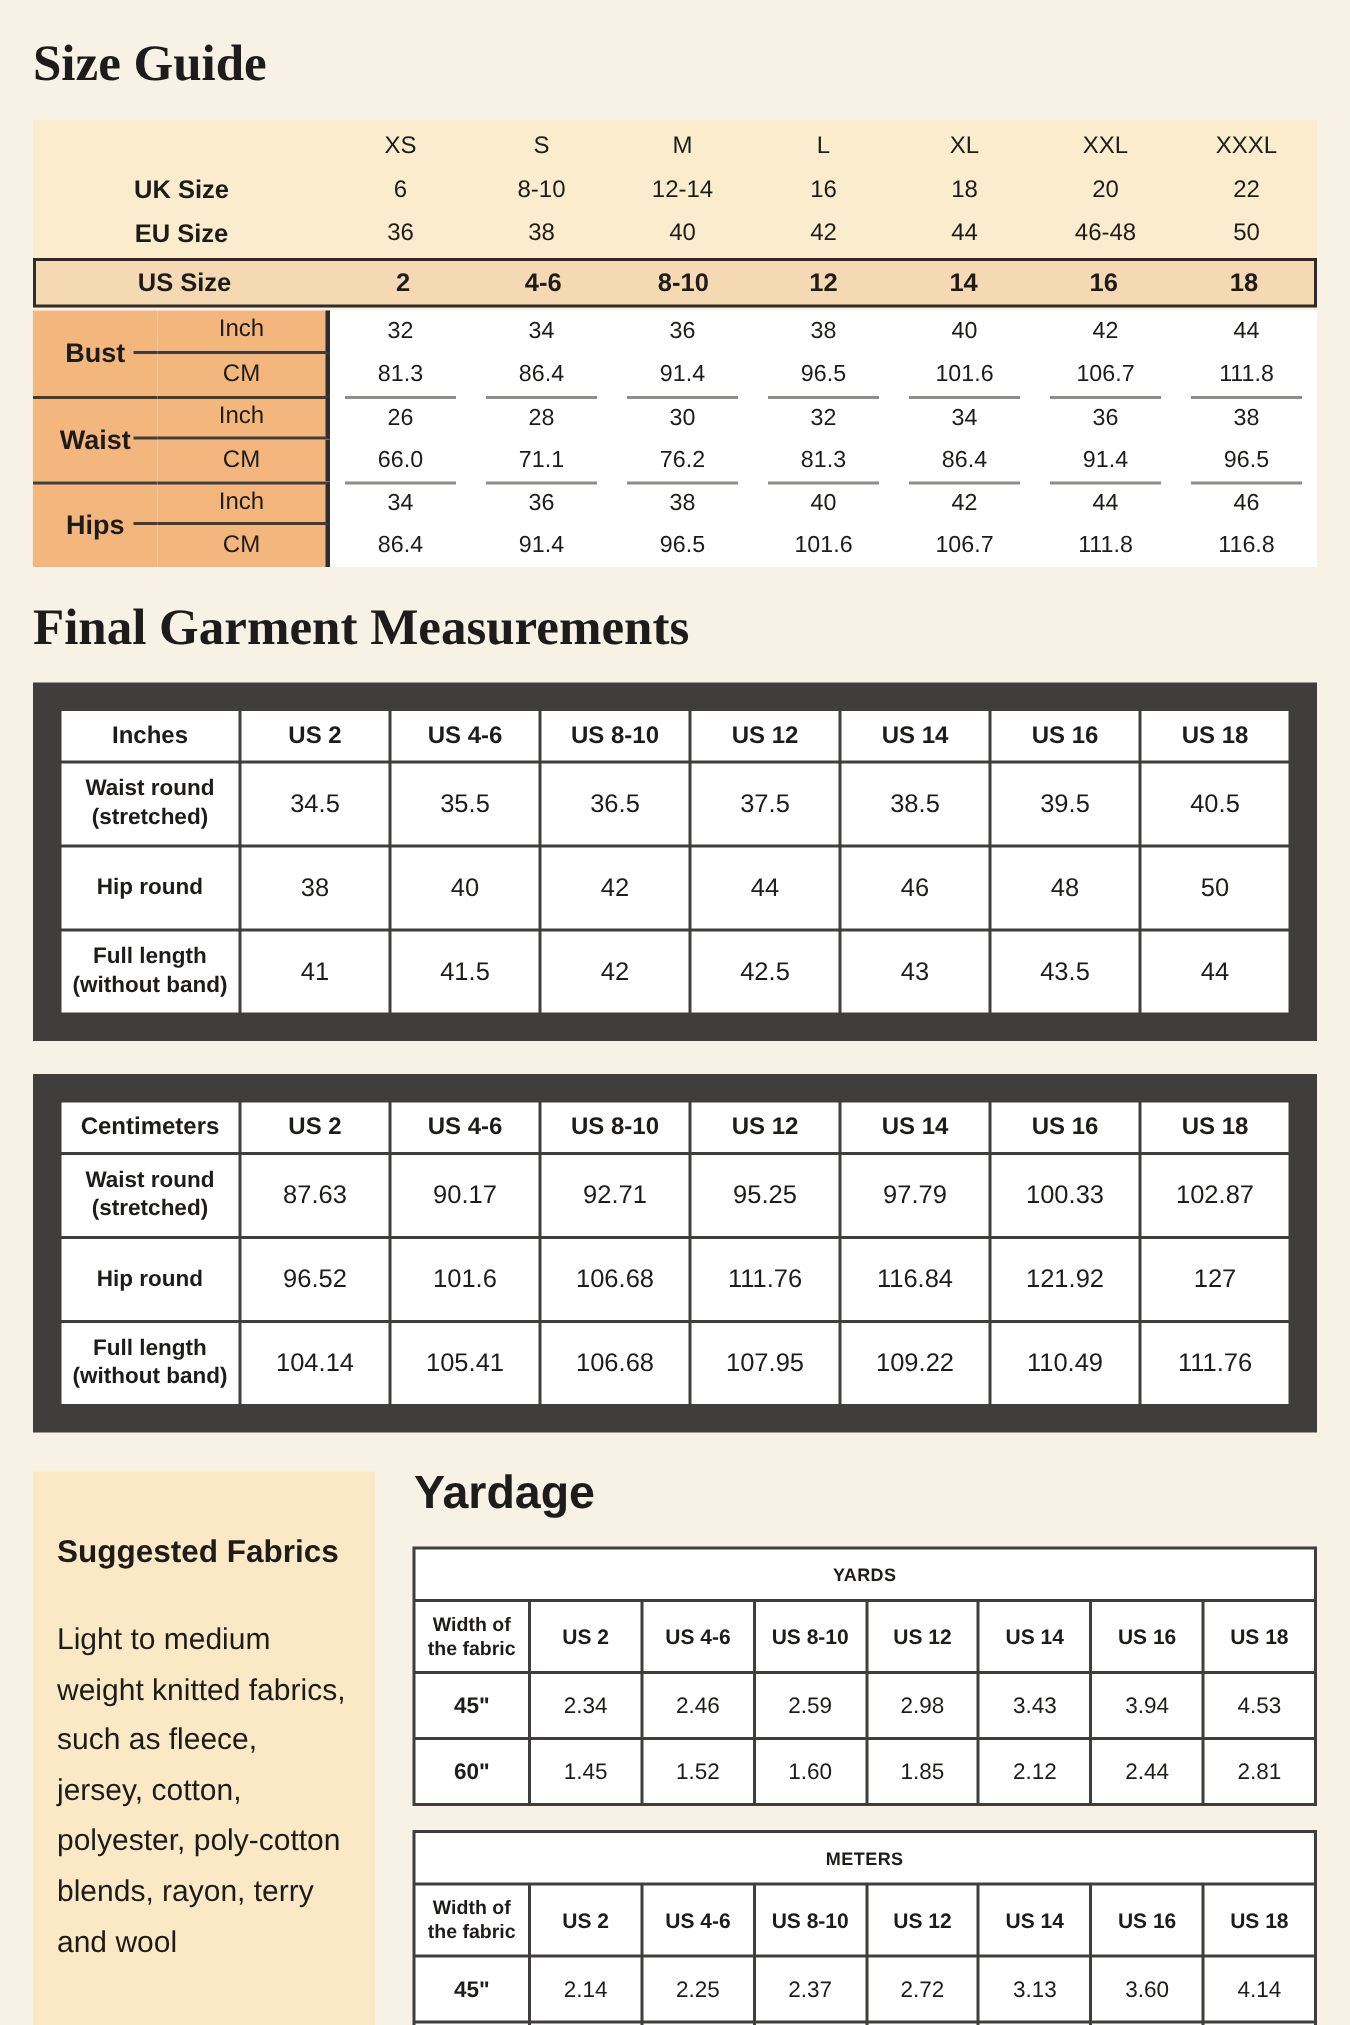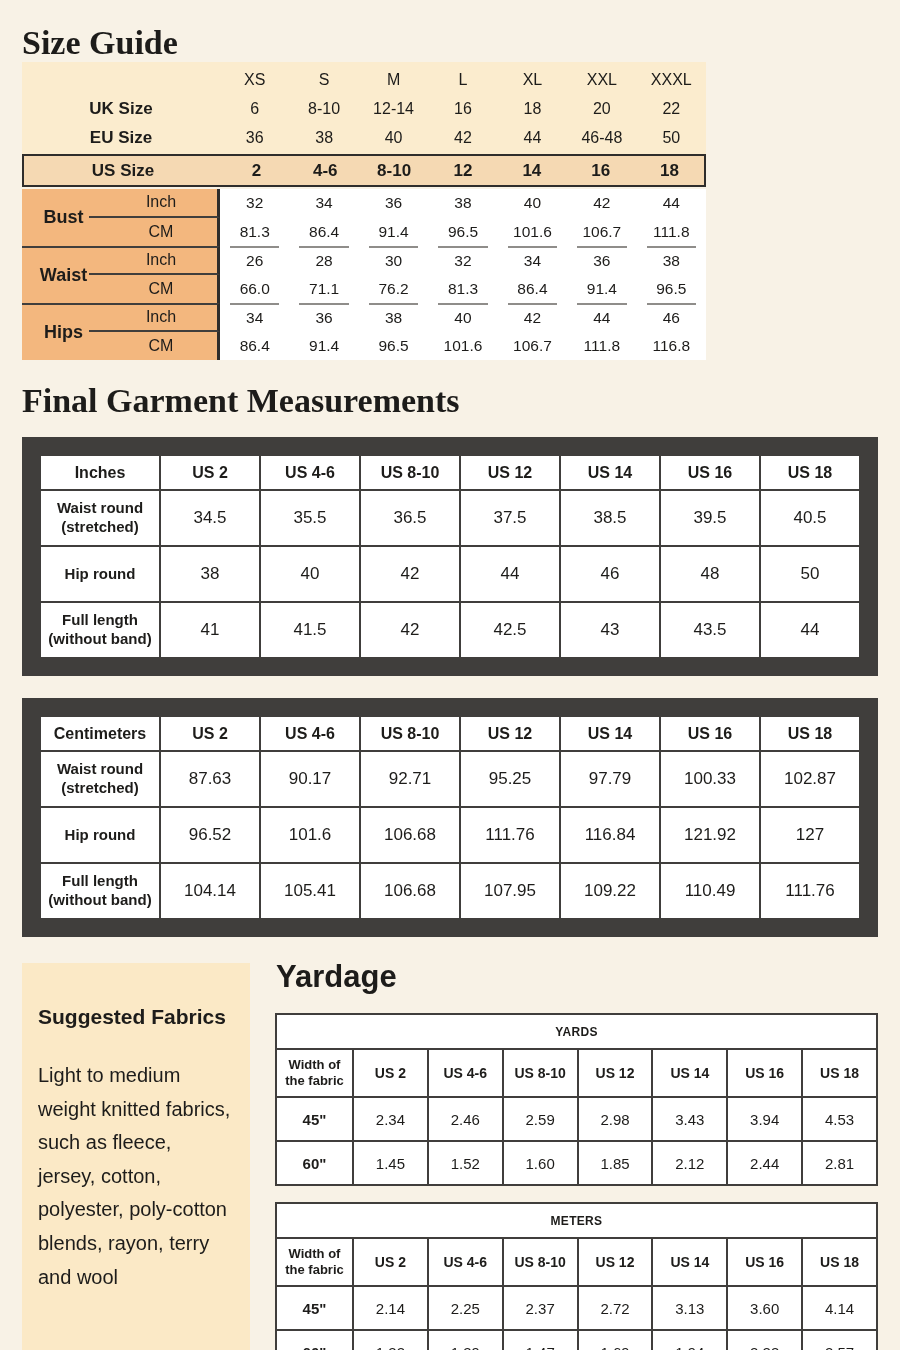--- a/index.html
+++ b/index.html
@@ -5,25 +5,25 @@
   :root{
     --page-bg:#f8f2e6; --peach:#fbecce; --us-row:#f5d9b3; --orange:#f3b77e;
     --fabrics:#fbe9c6; --ink:#1d1c1a; --border-dark:#2f2d2b; --grid-line:#403e3c;
     --sep-gray:#8f8d8a; --cell:#ffffff;
   }
   *{box-sizing:border-box;margin:0;padding:0}
   html,body{width:900px;height:1350px;overflow:hidden}
   body{background:var(--page-bg);color:var(--ink);font-family:"Liberation Sans",sans-serif;}
 
   .serif-title{font-family:"Liberation Serif","DejaVu Serif",serif;font-weight:700;font-size:34px;margin-left:22px;}
-  #title-size-guide{padding-top:24px;}
+  #title-size-guide{padding-top:24px;margin-bottom:18px;}
   #title-garment{margin-top:22px;margin-bottom:17px;}
 
   
-  .sg-table{width:684px;margin-left:22px;}
+  .sg-table{width:856px;margin-left:22px;}
   .sg-head{background:var(--peach);padding:3px 0 2px 0;}
   .sg-row{display:grid;grid-template-columns:198px repeat(7,1fr);height:29px;align-items:center;}
   .sg-label{grid-column:1;text-align:center;font-weight:700;font-size:17px;}
   .sg-cell{text-align:center;font-size:16px;}
   .sg-us{height:33px;background:var(--us-row);border:2px solid var(--border-dark);margin-bottom:2px;}
   .sg-us .sg-cell{font-weight:700;font-size:17px;}
   .sg-body{background:var(--cell);}
   .sg-group{display:grid;grid-template-columns:83px 115px repeat(7,1fr);grid-template-rows:28.5px 28.5px;}
   .g-label{grid-row:1/3;grid-column:1;background:var(--orange);display:flex;align-items:center;justify-content:center;font-weight:700;font-size:18px;}
   .g-unit{grid-column:2;background:var(--orange);display:flex;align-items:center;justify-content:center;font-size:16px;border-right:3px solid var(--border-dark);}

